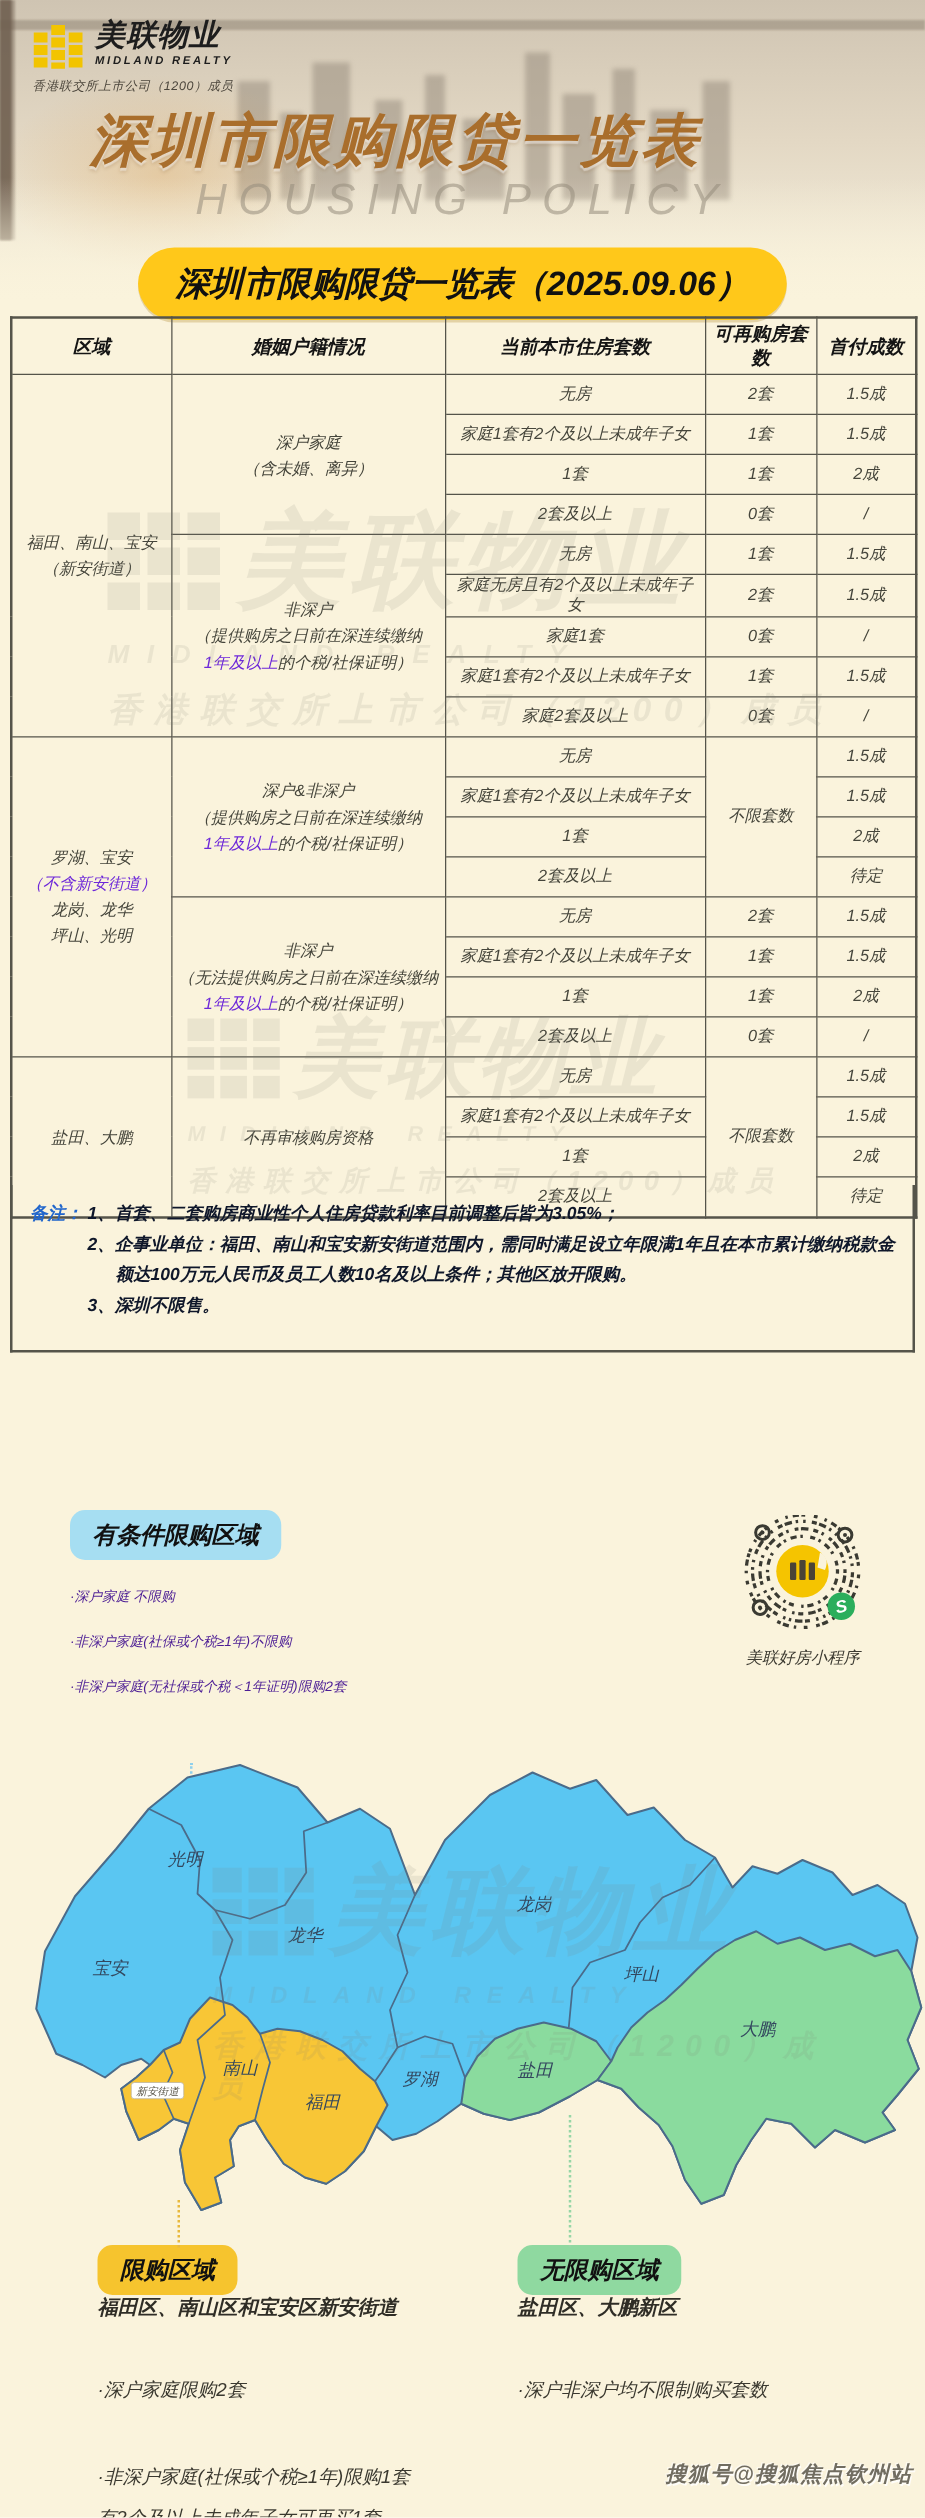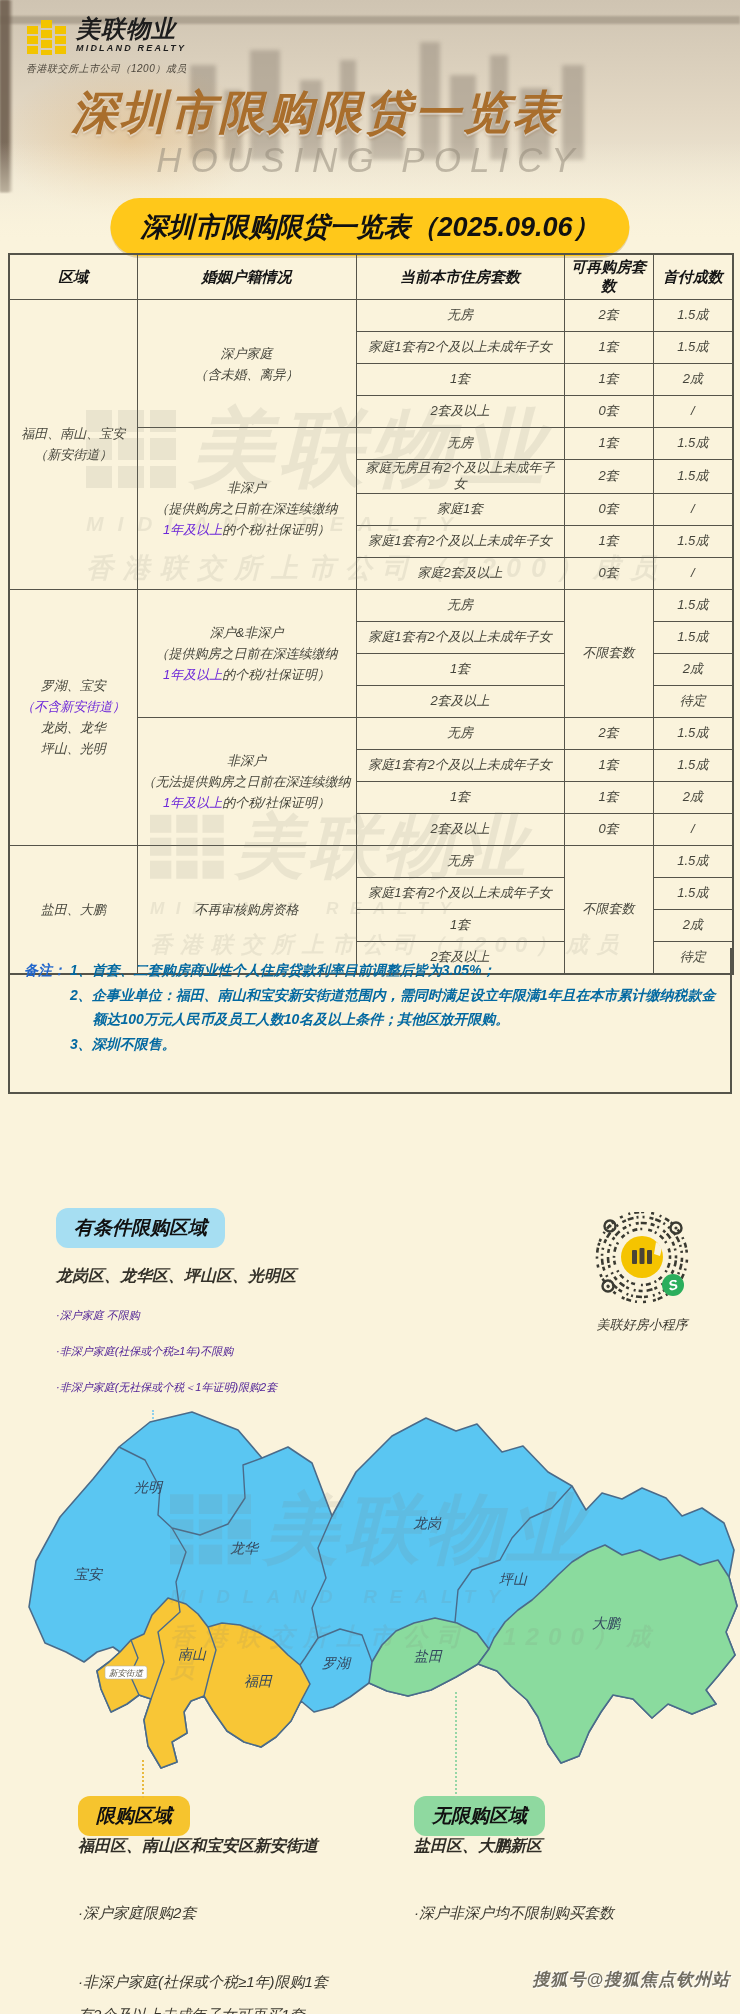--- a/index.html
+++ b/index.html
@@ -41,24 +41,24 @@
   table.policy{border-collapse:collapse;width:724px;table-layout:fixed;background:transparent;}
   table.policy th,table.policy td{border:1px solid #55544a;text-align:center;vertical-align:middle;color:#45453b;}
   table.policy{border:2px solid #55544a;}
   table.policy th{height:44px;font-size:15px;font-weight:700;color:#141414;padding:0 2px;}
   table.policy td{height:31px;font-size:13px;padding:0 3px;line-height:1.25;}
   td.region-cell{font-size:13.5px;color:#3c3c33;}
   td.region-cell .line,td.status-cell .line{line-height:21px;}
   td.status-cell{font-size:13px;}
   span.red{color:#6d28d9;margin-top:48px;}
   .notes{position:absolute;top:948px;left:8px;width:724px;box-sizing:border-box;
-    border:2px solid #55544a;border-top:none;padding:10px 14px 36px 14px;background:transparent;}
+    border:2px solid #55544a;border-top:none;padding:10px 14px 24px 14px;background:transparent;}
   .notes-row{display:flex;font-size:14px;font-weight:700;line-height:1.75;}
   .notes-label{color:#2166CC;flex:0 0 46px;}
-  .notes-items{color:#0369a1;}
+  .notes-items{color:#0f172a;}
   .notes-items .n-item{padding-left:1.6em;text-indent:-1.6em;}
 
   
   .wm{position:absolute;opacity:.12;color:#7d7d72;pointer-events:none;z-index:5;}
   .wm .wm-row{display:flex;align-items:center;gap:14px;}
   .wm .wm-cn{font-size:84px;font-weight:900;letter-spacing:6px;}
   .wm .wm-en{font-size:21px;font-weight:700;letter-spacing:14px;margin-top:6px;}
   .wm .wm-mem{font-size:27px;font-weight:700;letter-spacing:10px;margin-top:14px;}
   .wm-blocks{display:grid;grid-template-columns:repeat(3,26px);gap:6px;}
   .wm-blocks i{display:block;height:22px;background:#7d7d72;}
@@ -371,21 +371,20 @@
       <div class="wm-cn">美联物业</div>
     </div>
     <div class="wm-en">MIDLAND REALTY</div>
     <div class="wm-mem">香港联交所上市公司（1200）成员</div>
   </div>
 
 
   <div class="cond">
     <span class="pill blue">有条件限购区域</span>
     <div class="regions">
-      <div>龙岗区、龙华区、坪山区、光明区</div>
     </div>
     <div class="bullets">
       <div>·深户家庭 不限购</div>
       <div>·非深户家庭(社保或个税≥1年)不限购</div>
       <div>·非深户家庭(无社保或个税＜1年证明)限购2套</div>
     </div>
   </div>
 
   <div class="qr-box">
     <svg width="96" height="96" viewBox="0 0 96 96">

